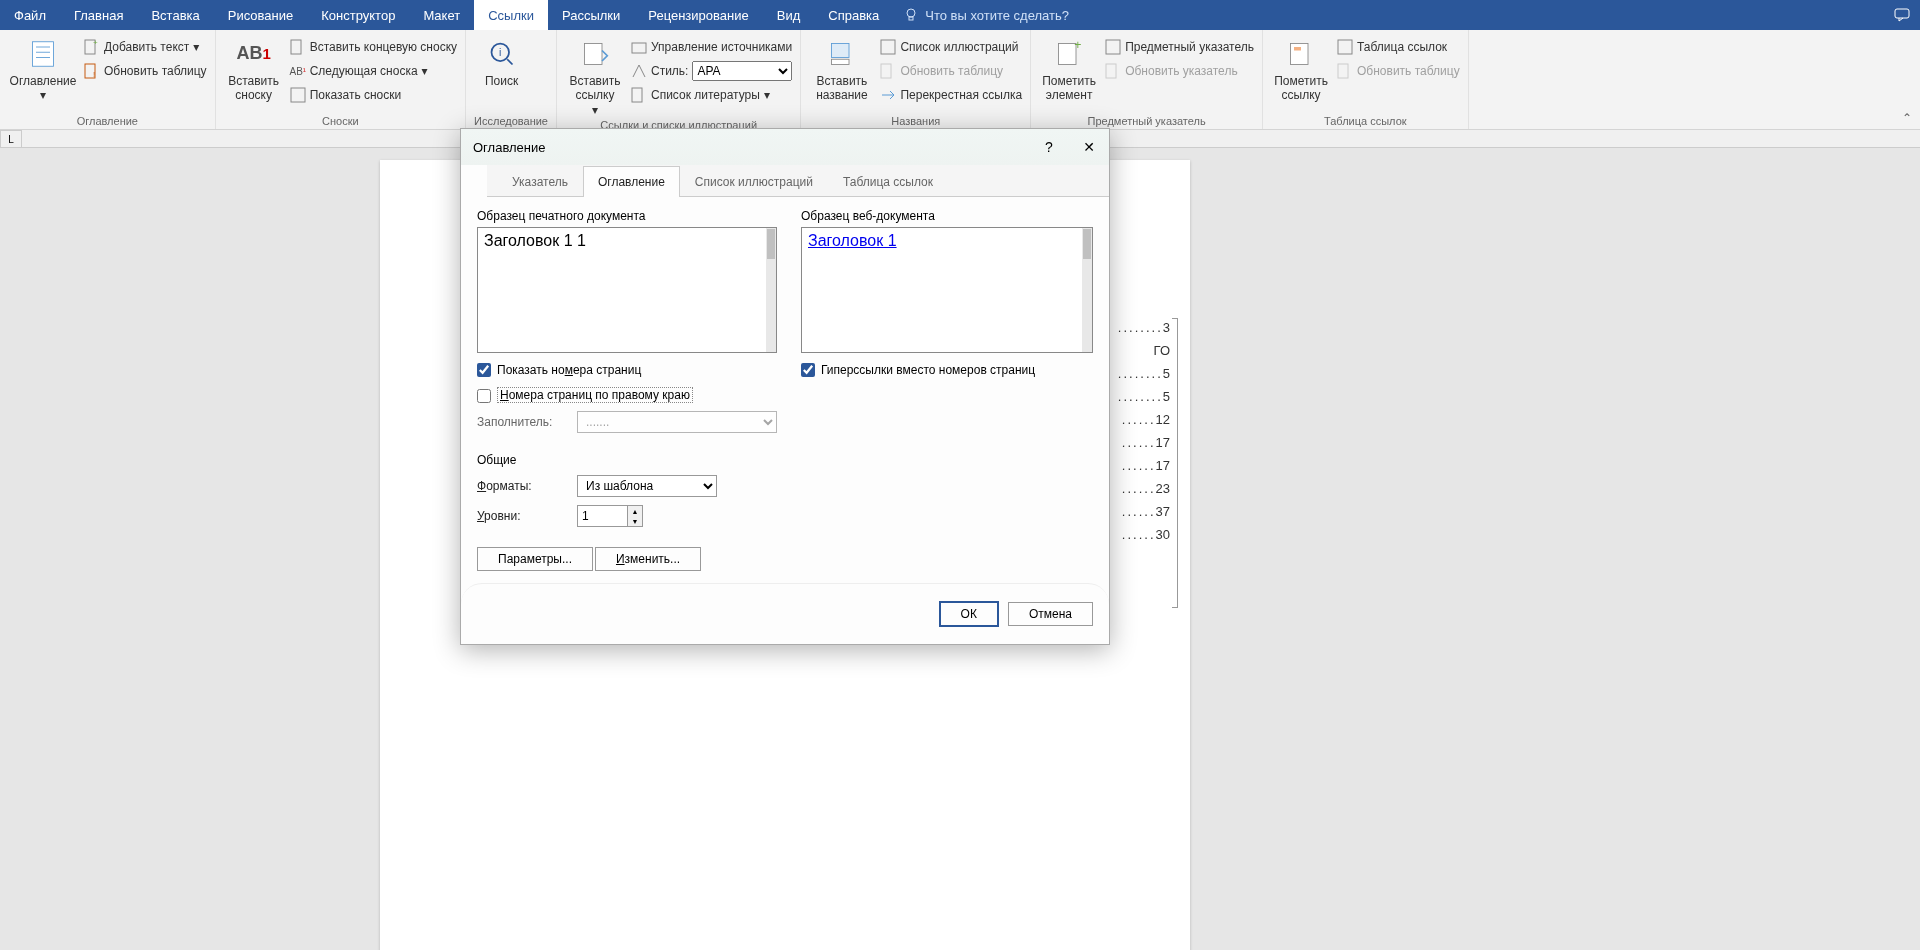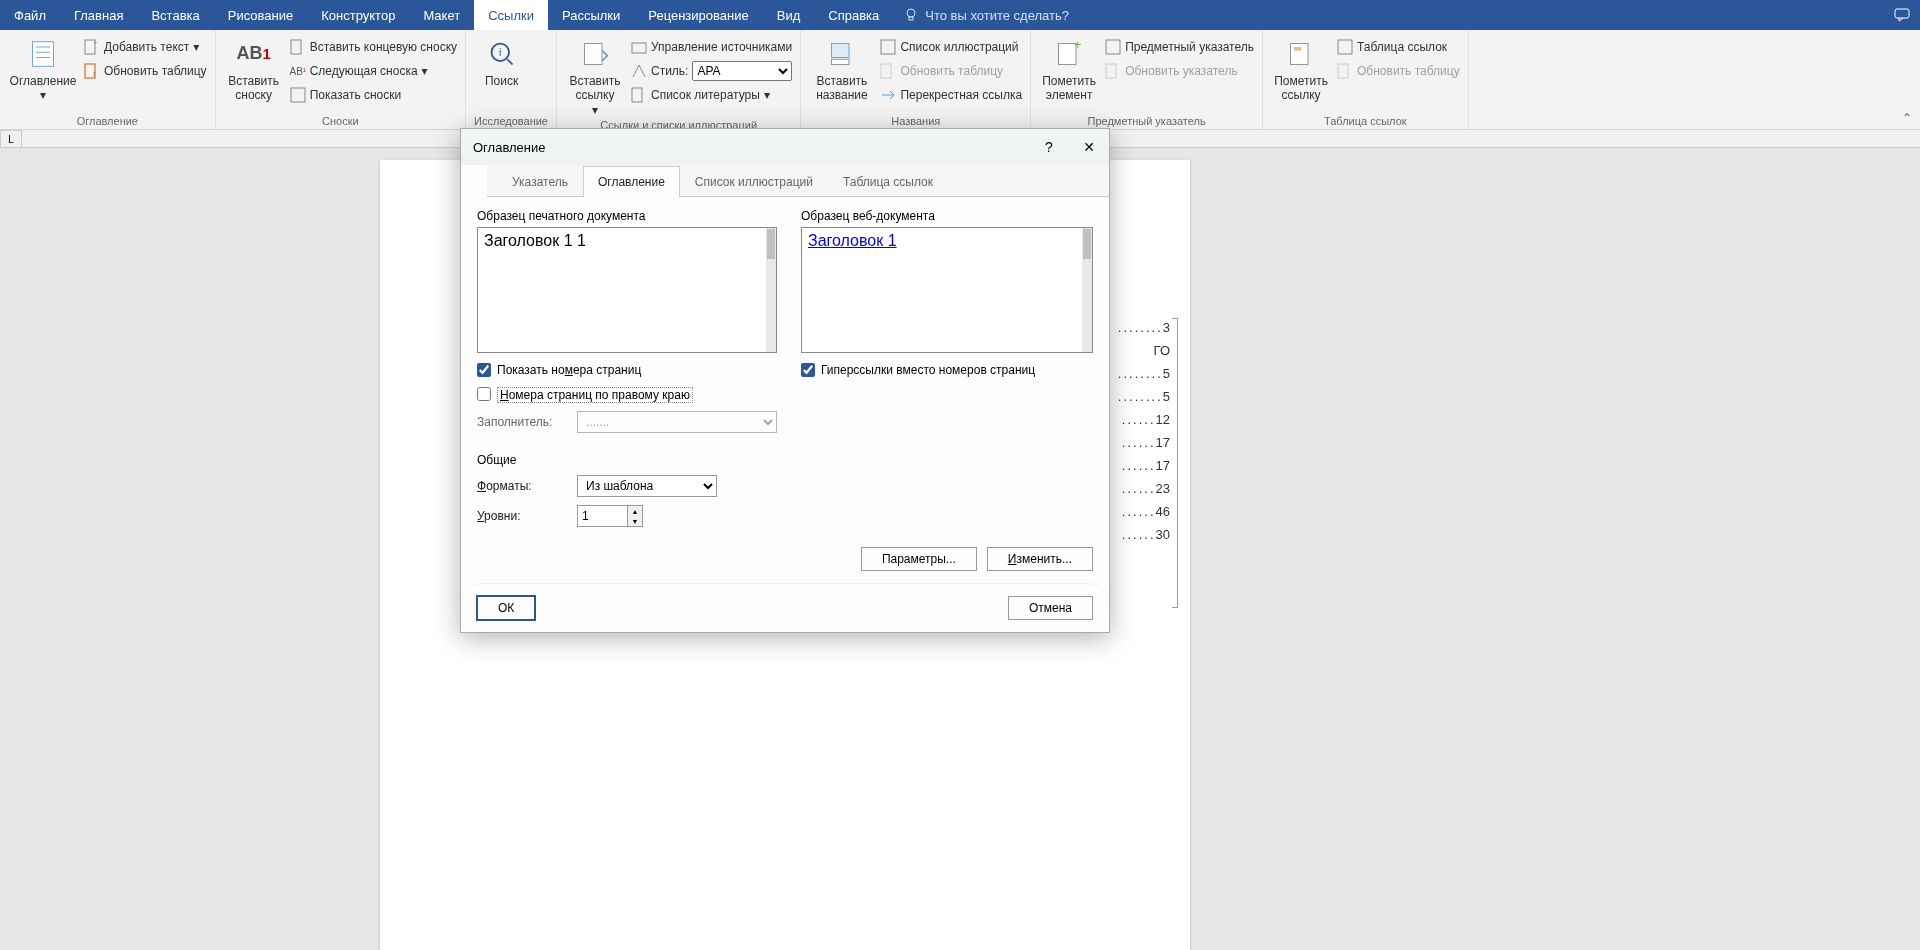--- a/index.html
+++ b/index.html
@@ -46,34 +46,34 @@
 .dialog .tab { padding: 8px 14px; color: #666; cursor: pointer; border: 1px solid transparent; border-bottom: none; position: relative; top: 1px; }
 .dialog .tab.active { background: #fdfdfd; border-color: #ccc; color: #222; }
 .dialog .body { padding: 12px 16px; font-size: 12px; }
 .dialog .cols { display: flex; gap: 24px; }
 .dialog .col2 { flex: 1; }
 .dialog .preview-label { font-size: 12px; margin-bottom: 4px; }
 .dialog .preview { border: 1px solid #888; height: 126px; padding: 4px 6px; font-family: 'Times New Roman', serif; font-size: 16px; position: relative; background: #fff; }
 .dialog .preview .scroll { position: absolute; right: 0; top: 0; bottom: 0; width: 10px; background: #e8e8e8; }
 .dialog .preview .scroll .thumb { width: 8px; height: 30px; background: #c0c0c0; margin: 1px auto; }
 .dialog .preview a { color: #0000ee; text-decoration: underline; }
-.dialog .chkrow { display: flex; align-items: flex-start; gap: 6px; margin-top: 10px; }
+.dialog .chkrow { display: flex; align-items: flex-end; gap: 6px; margin-top: 10px; }
 .dialog .chkrow input { width: 14px; height: 14px; accent-color: #2b579a; }
 .dialog .chkrow .boxed { border: 1px dotted #888; padding: 0 2px; }
 .dialog .formrow { display: flex; align-items: center; gap: 10px; margin-top: 8px; }
 .dialog .formrow label { width: 90px; color: #666; }
 .dialog .formrow.enabled label { color: #222; }
 .dialog select, .dialog input[type=text] { font-size: 12px; height: 22px; border: 1px solid #999; background: #fff; padding: 0 4px; }
 .dialog .section-label { margin-top: 20px; }
 .dialog .spinner { display: flex; }
 .dialog .spinner input { width: 50px; border-right: none; }
 .dialog .spinner .sbtns { display: flex; flex-direction: column; border: 1px solid #999; }
 .dialog .spinner .sbtn { width: 14px; height: 10px; font-size: 7px; display: flex; align-items: center; justify-content: center; background: #f0f0f0; cursor: pointer; }
-.dialog .actions { display: flex; justify-content: flex-end; gap: 10px; margin-top: 20px; }
-.dialog .footer { display: flex; justify-content: space-between; gap: 10px; padding: 12px 16px; border-top: 1px solid #eee; border-radius: 21px; }
+.dialog .actions { display: flex; gap: 2px; margin-top: 20px; }
+.dialog .footer { display: flex; justify-content: flex-end; gap: 10px; padding: 18px 16px; border-top: 1px solid #eee; border-radius: 21px; }
 .dialog button { font-size: 12px; padding: 4px 20px; border: 1px solid #999; background: #fdfdfd; cursor: pointer; }
 .dialog button.primary { border: 1px solid #2b579a; outline: 1px solid #2b579a; }
 
 .ico svg { width: 28px; height: 28px; }
 .sico { width: 16px; height: 16px; display: inline-flex; align-items: center; justify-content: center; }
 .sico svg { width: 16px; height: 16px; }
 .underline-char { text-decoration: underline; }
 </style>
 </head>
 <body>
@@ -372,21 +372,21 @@
       <div class="toc-line">
           <span class="dots">......</span> 
           <span>17</span>
         </div>
       <div class="toc-line">
           <span class="dots">......</span> 
           <span>23</span>
         </div>
       <div class="toc-line">
           <span class="dots">......</span> 
-          <span>46</span>
+          <span>37</span>
         </div>
       <div class="toc-line">
           <span class="dots">......</span> 
           <span>30</span>
         </div>
     </div>
     <div class="toc-bracket"></div>
   </div>
 </div>
 

